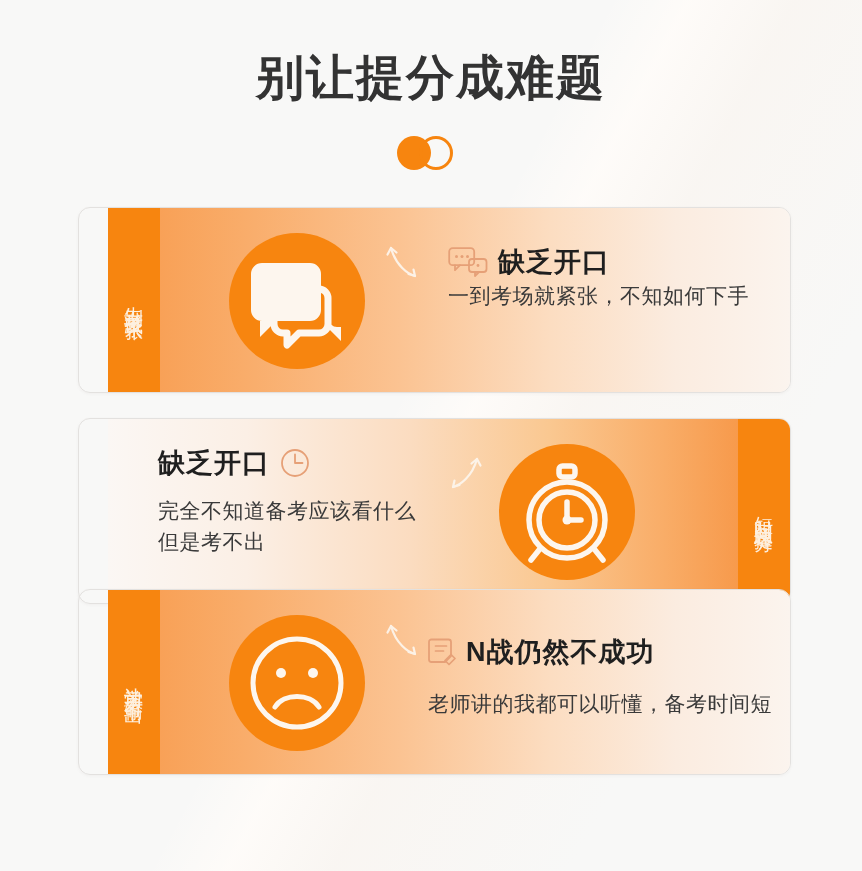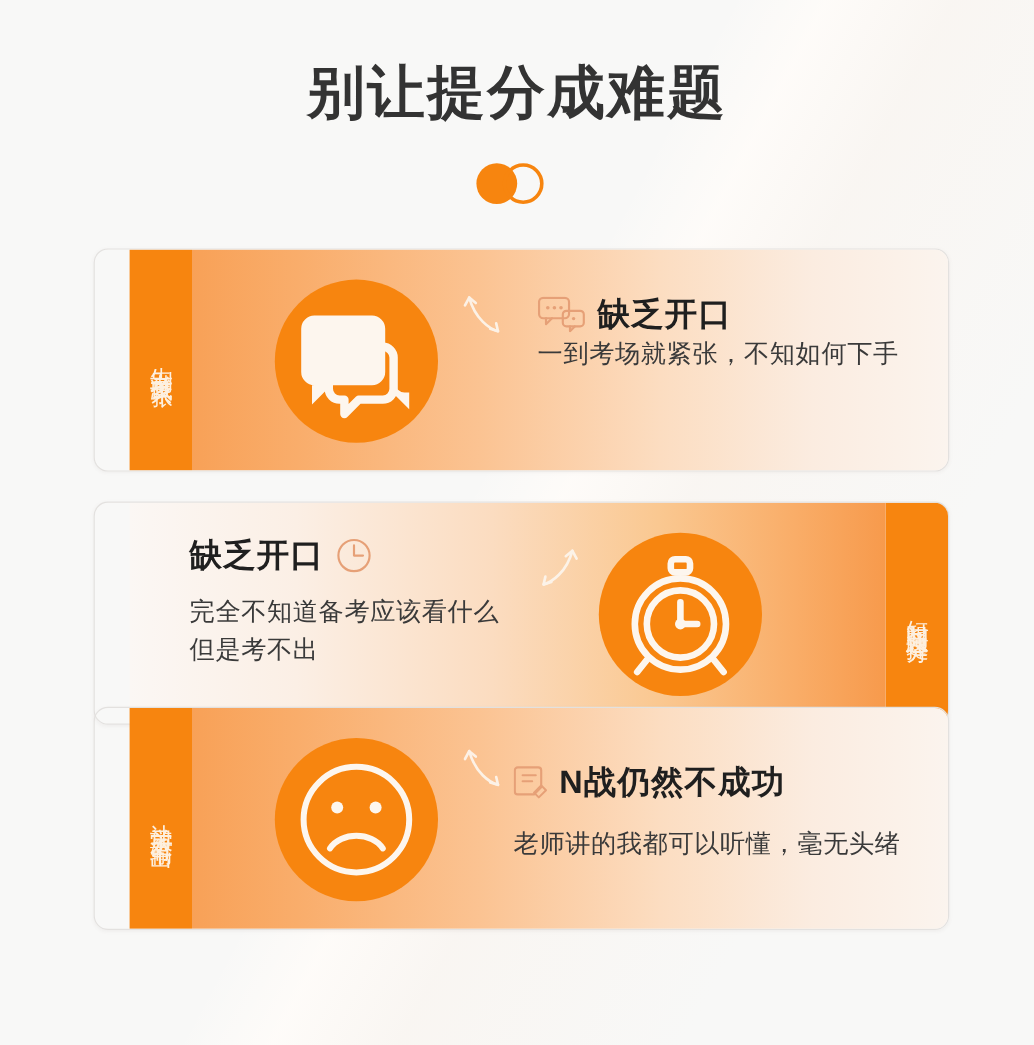--- a/index.html
+++ b/index.html
@@ -305,16 +305,16 @@
     <div class="text-block">
       <div class="heading-row">
         <svg class="heading-icon" width="28" height="30" viewBox="0 0 28 30">
           <path d="M3.5 2.5 h17 a2.5 2.5 0 0 1 2.5 2.5 v14 l-6 6 h-13.5
                    a2.5 2.5 0 0 1 -2.5 -2.5 v-17.5 a2.5 2.5 0 0 1 2.5 -2.5 z" fill="none" stroke="#e6a077" stroke-width="1.8" stroke-linejoin="round"></path>
           <path d="M7.5 9 h11 M7.5 14 h8" fill="none" stroke="#e6a077" stroke-width="1.7" stroke-linecap="round"></path>
           <path d="M23 17.5 l4 4 l-6 6 l-4 -4 z" fill="none" stroke="#e6a077" stroke-width="1.7" stroke-linejoin="round"></path>
         </svg>
         <span class="heading-text">N战仍然不成功</span>
       </div>
-      <div class="sub-text">老师讲的我都可以听懂，毫无头绪</div>
+      <div class="sub-text">老师讲的我都可以听懂，备考时间短</div>
     </div>
   </div>
 </div>
 
 </body></html>

